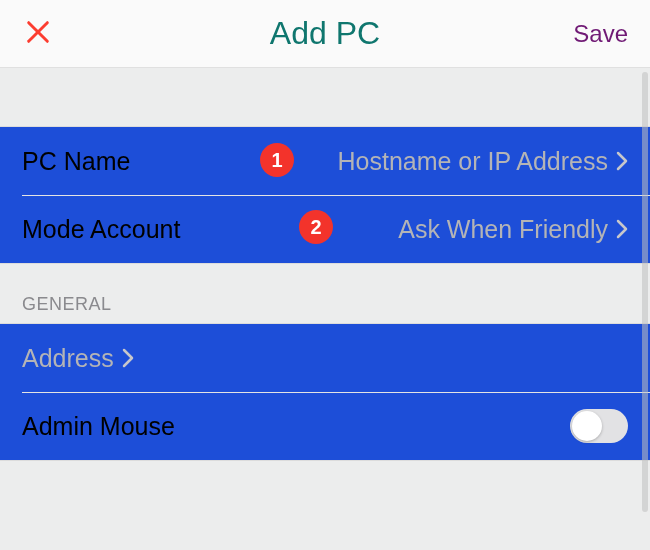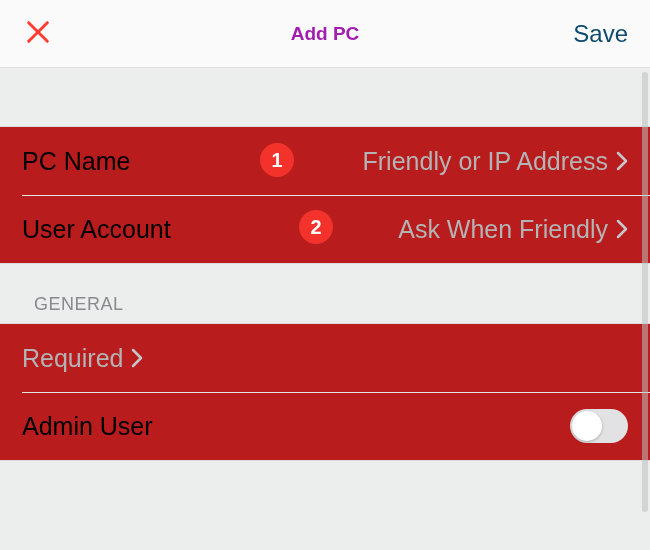--- a/index.html
+++ b/index.html
@@ -26,35 +26,35 @@
       display: flex;
       align-items: center;
       justify-content: center;
       cursor: pointer;
     }
     .close-btn svg { width: 28px; height: 28px; }
     .title {
       position: absolute;
       left: 50%;
       transform: translateX(-50%);
-      font-size: 19px;
-      font-weight: 700;
-      color: #a21caf;
+      font-size: 32px;
+      font-weight: 400;
+      color: #0f766e;
     }
     .save-btn {
       font-size: 24px;
-      color: #0c4a6e;
+      color: #701a75;
       cursor: default;
     }
     .spacer-top {
       height: 58px;
       background: #eceded;
     }
     .group {
-      background: #b91c1c;
+      background: #1d4ed8;
       border-top: 1px solid #dcdcdc;
       border-bottom: 1px solid #dcdcdc;
     }
     .row {
       display: flex;
       align-items: center;
       justify-content: space-between;
       padding: 0 22px 0 22px;
       height: 68px;
       position: relative;
@@ -85,21 +85,20 @@
       color: #c7c7cb;
       display: flex;
       align-items: center;
     }
     .chevron svg { width: 12px; height: 20px; }
     .section-header {
       font-size: 18px;
       color: #8a8a8e;
       padding: 30px 22px 8px 22px;
       letter-spacing: 0.5px;
-      margin-left: 12px;
     }
     .badge {
       position: absolute;
       width: 34px;
       height: 34px;
       border-radius: 50%;
       background: #f3332b;
       color: #fff;
       font-size: 20px;
       font-weight: 700;
@@ -152,56 +151,56 @@
   <div class="title">Add PC</div>
   <div class="save-btn">Save</div>
 </div>
 
 <div class="spacer-top"></div>
 
 <div class="group">
   <div class="row">
     <div class="row-label">PC Name</div>
     <div class="row-right">
-      <div class="row-value">Friendly or IP Address</div>
+      <div class="row-value">Hostname or IP Address</div>
       <div class="chevron">
         <svg viewBox="0 0 12 20" fill="none" stroke="#c7c7cb" stroke-width="2.5" stroke-linecap="round" stroke-linejoin="round">
           <polyline points="2,2 10,10 2,18"></polyline>
         </svg>
       </div>
     </div>
   </div>
   <div class="row">
-    <div class="row-label">User Account</div>
+    <div class="row-label">Mode Account</div>
     <div class="row-right">
       <div class="row-value">Ask When Friendly</div>
       <div class="chevron">
         <svg viewBox="0 0 12 20" fill="none" stroke="#c7c7cb" stroke-width="2.5" stroke-linecap="round" stroke-linejoin="round">
           <polyline points="2,2 10,10 2,18"></polyline>
         </svg>
       </div>
     </div>
   </div>
 </div>
 
 <div class="section-header">GENERAL</div>
 
 <div class="group">
   <div class="row">
     <div class="row-right">
-      <div class="row-value">Required</div>
+      <div class="row-value">Address</div>
       <div class="chevron">
         <svg viewBox="0 0 12 20" fill="none" stroke="#c7c7cb" stroke-width="2.5" stroke-linecap="round" stroke-linejoin="round">
           <polyline points="2,2 10,10 2,18"></polyline>
         </svg>
       </div>
     </div>
   </div>
   <div class="row">
-    <div class="row-label">Admin User</div>
+    <div class="row-label">Admin Mouse</div>
     <div class="row-right">
       <div class="toggle">
         <div class="toggle-knob"></div>
       </div>
     </div>
   </div>
 </div>
 
 <div class="badge" style="top:143px; left:260px;">1</div>
 <div class="badge" style="top:210px; left:299px;">2</div>

